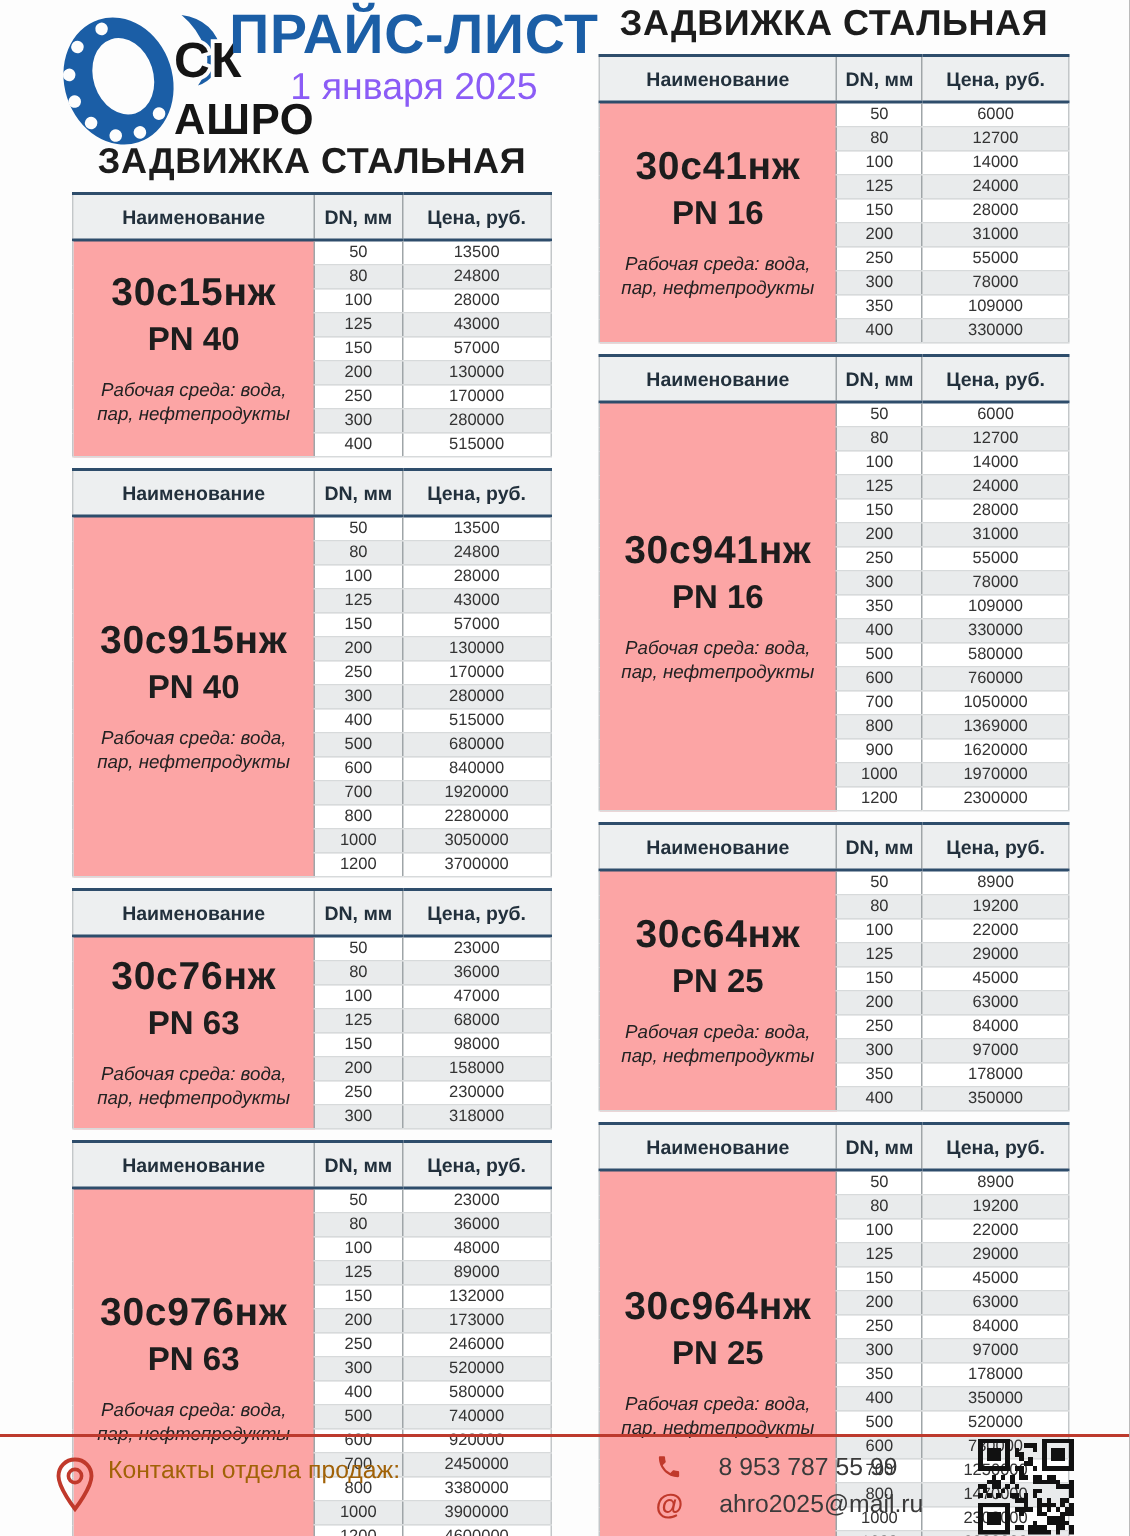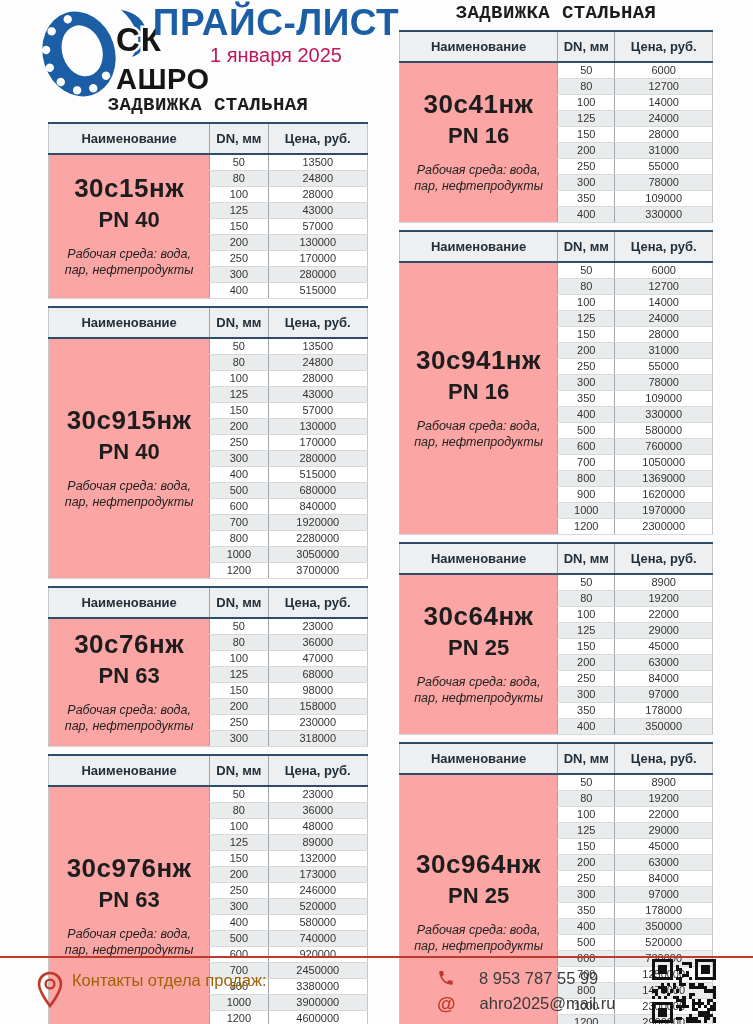--- a/index.html
+++ b/index.html
@@ -6,26 +6,26 @@
     --blue:#1b5ea6; --navy:#2e4d6b; --red:#c0392b;
     --zebra:#e9ebec; --hdr-bg:#edeff0; --line:#d7dadb; --vline:#9fa5a8; --outer:#c3c7c9;
   }
   html,body{margin:0;padding:0;background:#888;}
   .page{position:relative;width:753px;height:1024px;background:#fdfdfd;overflow:hidden;
         font-family:"Liberation Sans",sans-serif;margin:0 auto;}
   
   .logo{position:absolute;left:24px;top:4px;width:168px;height:98px;}
   .title-block{position:absolute;left:146px;top:4px;width:260px;text-align:center;}
   .title-block h1{margin:0;font-size:37px;font-weight:bold;color:var(--blue);letter-spacing:0.5px;line-height:1.05;}
-  .title-block .date{font-size:20px;color:#be185d;margin-top:1px;}
+  .title-block .date{font-size:25px;color:#8b5cf6;margin-top:1px;}
   
   .col{position:absolute;}
   .col-left{left:48px;top:94px;width:320px;}
   .col-right{left:399px;top:2px;width:314px;}
-  .section-title{margin:0;font-size:19px;font-weight:bold;color:#1c1c1c;text-align:center;letter-spacing:0.4px;font-family:Liberation Mono, monospace;}
+  .section-title{margin:0;font-size:24px;font-weight:bold;color:#1c1c1c;text-align:center;letter-spacing:0.4px;}
   .tables{display:flex;flex-direction:column;gap:7px;margin-top:6px;}
   
   table.price-table{width:100%;border-collapse:collapse;table-layout:fixed;background:#fff;border:1px solid var(--outer);}
   .price-table th{background:var(--hdr-bg);border-top:2px solid var(--navy);border-bottom:2px solid var(--navy);
     font-size:13px;font-weight:bold;color:#22303c;height:21px;padding:4px;}
   .c-name{width:52%;} .c-dn{width:17%;text-align:center;} .c-price{width:31%;}
   .price-table th.c-dn,.price-table td.dn{border-left:1px solid var(--vline);}
   .price-table th.c-price,.price-table td.price{border-left:1px solid var(--vline);}
   .price-table td{height:15px;line-height:15px;font-size:11px;color:#333;text-align:center;padding:0;
     border-bottom:1px solid var(--line);}

